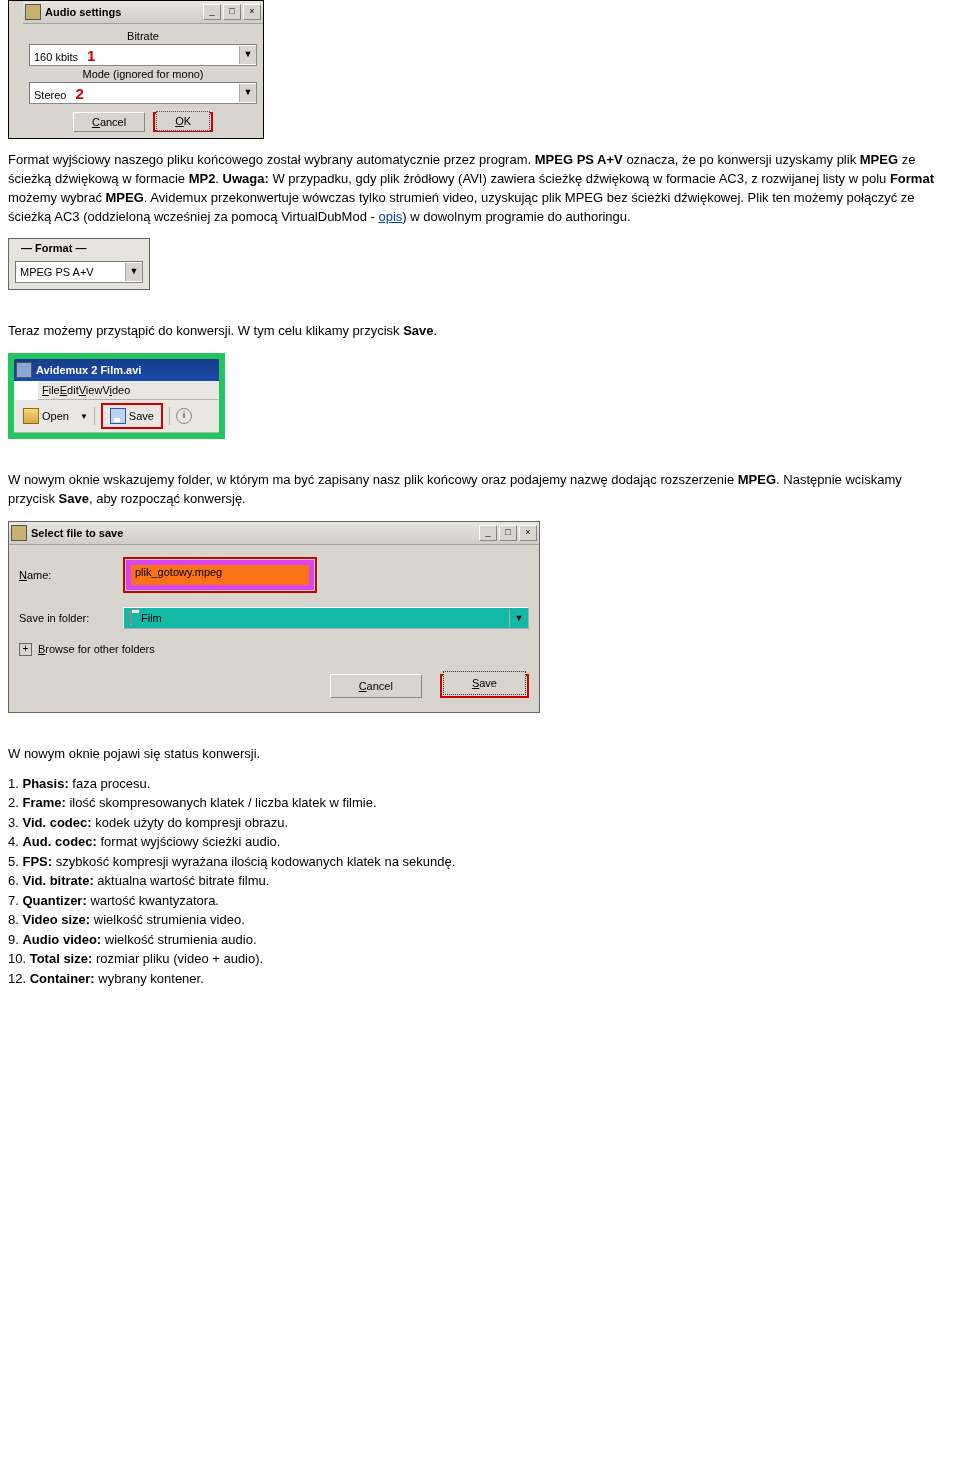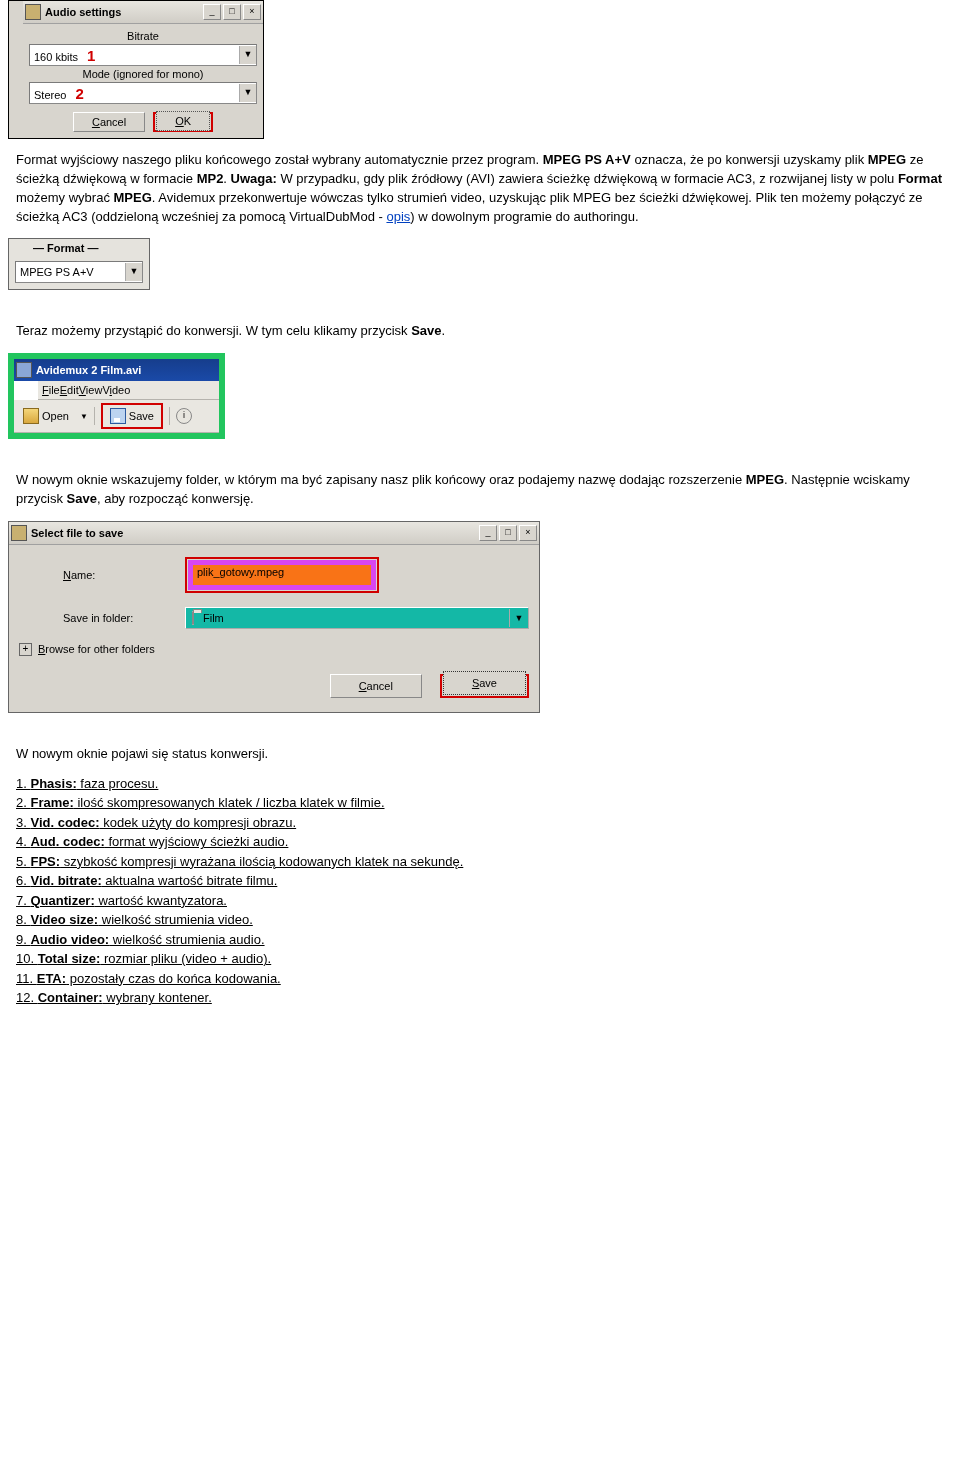--- a/index.html
+++ b/index.html
@@ -8,21 +8,21 @@
     font-family: Verdana, Arial, sans-serif;
     font-size: 13px;
     color: #000;
     background: #fff;
     width: 960px;
   }
   .page {
     padding: 0 8px;
   }
   .paragraph {
-    margin: 12px 8px;
+    margin: 12px 0;
     line-height: 1.45;
   }
   .bold { font-weight: bold; }
   a.link { color: #0040c0; text-decoration: underline; cursor: pointer; }
   .footer {
     margin-top: 60px;
     padding-left: 60px;
     font-size: 12px;
   }
 
@@ -128,21 +128,21 @@
 
   
   .snippet {
     border: 1px solid #666;
     background: #e5e3dd;
     display: inline-block;
     font-family: Tahoma, sans-serif;
     font-size: 11px;
   }
   .snippet-head {
-    padding: 3px 24px;
+    padding: 3px 12px;
     font-weight: bold;
     background: #e5e3dd;
   }
   .snippet-body { padding: 4px 6px 6px 6px; }
 
   
   .av-snippet {
     width: 205px;
     border: 6px solid #22c55e;
     font-family: Tahoma, sans-serif;
@@ -191,21 +191,21 @@
   }
   .sel-body {
     background:#d8d5ce;
     padding: 12px 10px 14px 10px;
   }
   .sel-row {
     display:flex;
     align-items:center;
     margin-bottom: 14px;
   }
-  .sel-label { width: 122px; margin-left: 44px; }
+  .sel-label { width: 104px; }
   .sel-input-wrap { border:2px solid #d00000; padding:1px; }
   .sel-input {
     width: 170px; height: 18px;
     background:#f97316; border:5px solid #d946ef;
     padding: 1px 4px;
   }
   .sel-dd {
     flex:1; display:flex; align-items:center; gap:5px;
     background:#14b8a6;
   }
@@ -214,21 +214,21 @@
   .sel-dd-arrow { width:18px; text-align:center; font-size:9px; border-left:1px solid #aaa; padding:4px 0;}
   .sel-dd-txt { flex:1; padding:4px 4px; }
   .sel-browse { display:flex; align-items:center; gap:6px; margin-bottom:18px;}
   .plus-box { width:11px;height:11px; border:1px solid #666; text-align:center; line-height:9px; font-size:10px;}
   .sel-buttons { display:flex; justify-content:flex-end; gap:18px; }
   .sel-btn { border:1px solid #888;border-top-color:#fff;border-left-color:#fff;background:#d8d5ce;padding:5px 28px;cursor:pointer;}
   .save-hi { border:2px solid #d00000; padding:1px; display:inline-block;}
   .save-hi .sel-btn { border:1px dotted #333; }
 
   
-  .status-list { margin:10px 8px;text-decoration:underline; }
+  .status-list { margin:10px 0; }
   .status-row { line-height:1.5; }
 </style>
 </head>
 <body>
 
 <div class="page">
 
   
   <div class="win" style="width:240px;">
     <div class="win-titlebar">
@@ -367,18 +367,17 @@
       <div class="status-row"><span>1. </span><span class="bold">Phasis:</span><span> faza procesu.</span></div>
       <div class="status-row"><span>2. </span><span class="bold">Frame:</span><span> ilość skompresowanych klatek / liczba klatek w filmie.</span></div>
       <div class="status-row"><span>3. </span><span class="bold">Vid. codec:</span><span> kodek użyty do kompresji obrazu.</span></div>
       <div class="status-row"><span>4. </span><span class="bold">Aud. codec:</span><span> format wyjściowy ścieżki audio.</span></div>
       <div class="status-row"><span>5. </span><span class="bold">FPS:</span><span> szybkość kompresji wyrażana ilością kodowanych klatek na sekundę.</span></div>
       <div class="status-row"><span>6. </span><span class="bold">Vid. bitrate:</span><span> aktualna wartość bitrate filmu.</span></div>
       <div class="status-row"><span>7. </span><span class="bold">Quantizer:</span><span> wartość kwantyzatora.</span></div>
       <div class="status-row"><span>8. </span><span class="bold">Video size:</span><span> wielkość strumienia video.</span></div>
       <div class="status-row"><span>9. </span><span class="bold">Audio video:</span><span> wielkość strumienia audio.</span></div>
       <div class="status-row"><span>10. </span><span class="bold">Total size:</span><span> rozmiar pliku (video + audio).</span></div>
-      <div class="status-row"><span>11. </span><span class="bold">ETA:</span><span> pozostały czas do końca kodowania.</span></div>
       <div class="status-row"><span>12. </span><span class="bold">Container:</span><span> wybrany kontener.</span></div>
     </div>
 
 
 </div>
 
 </body></html>

